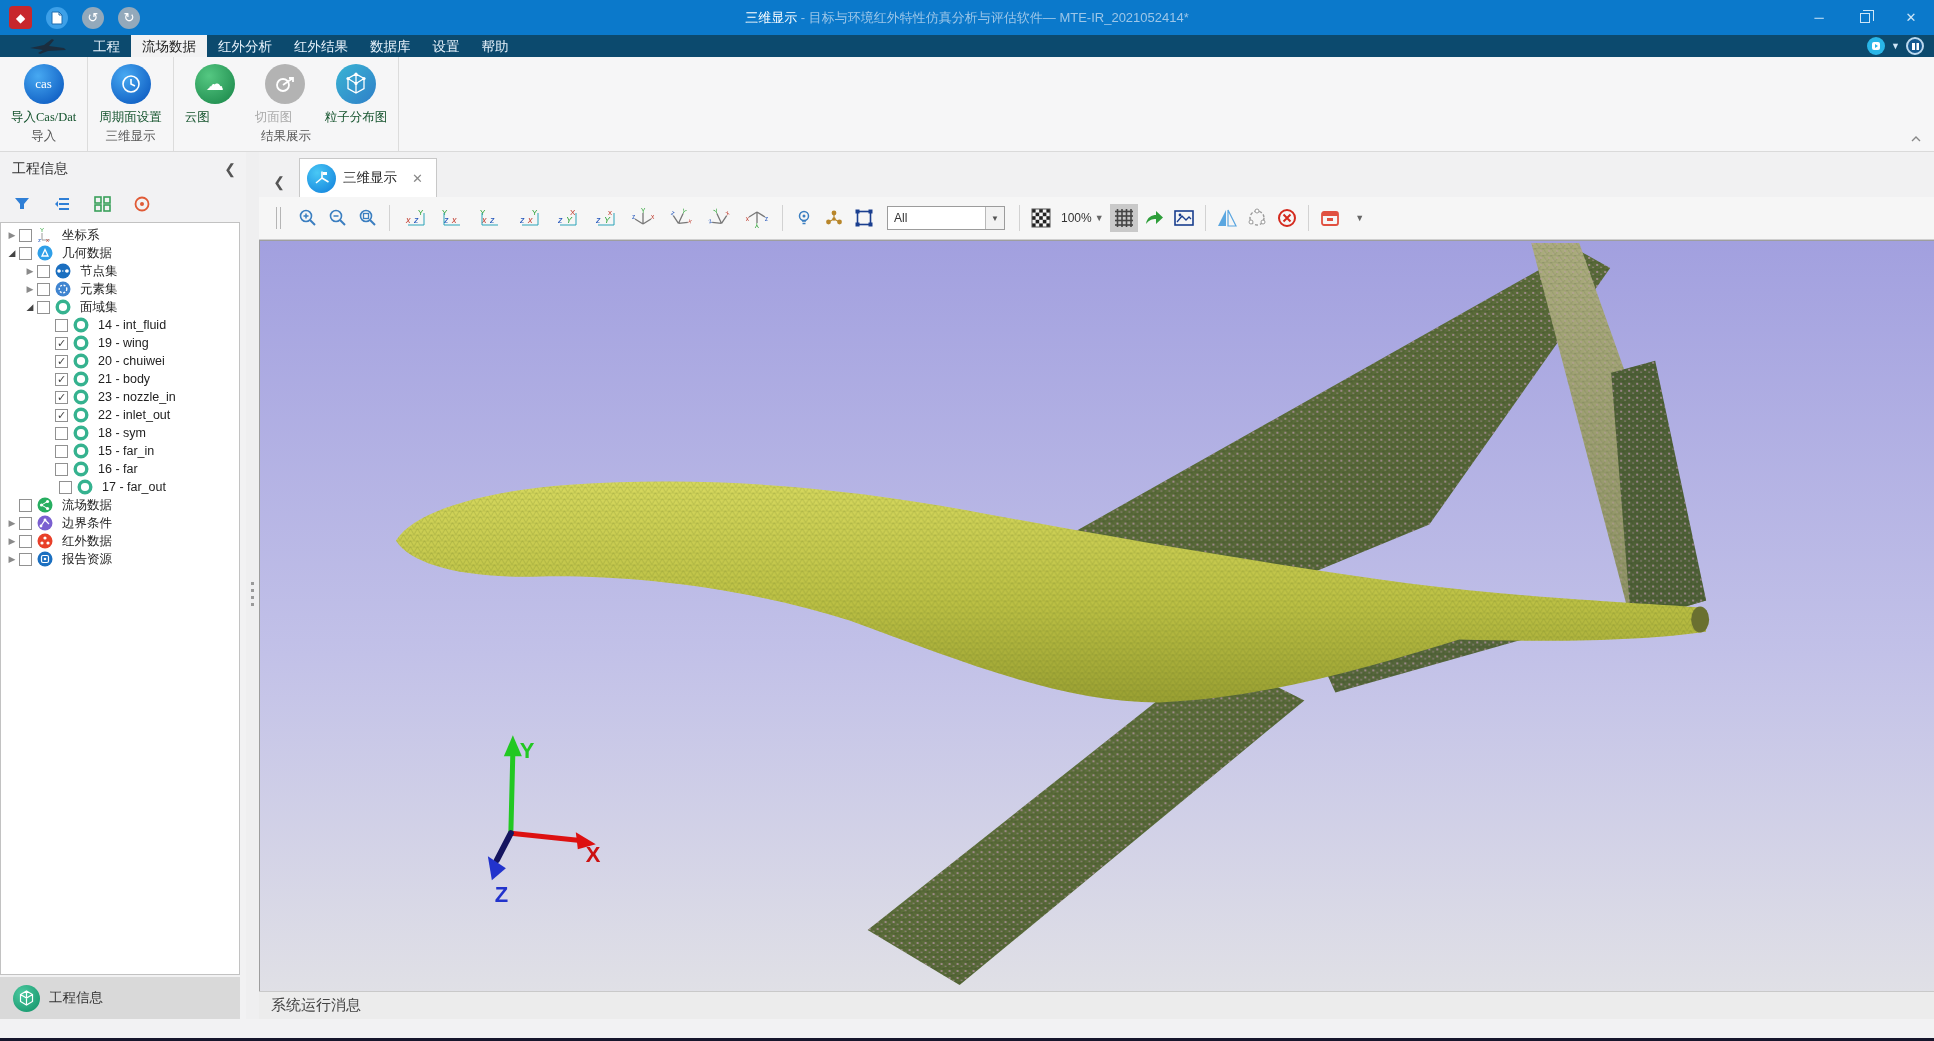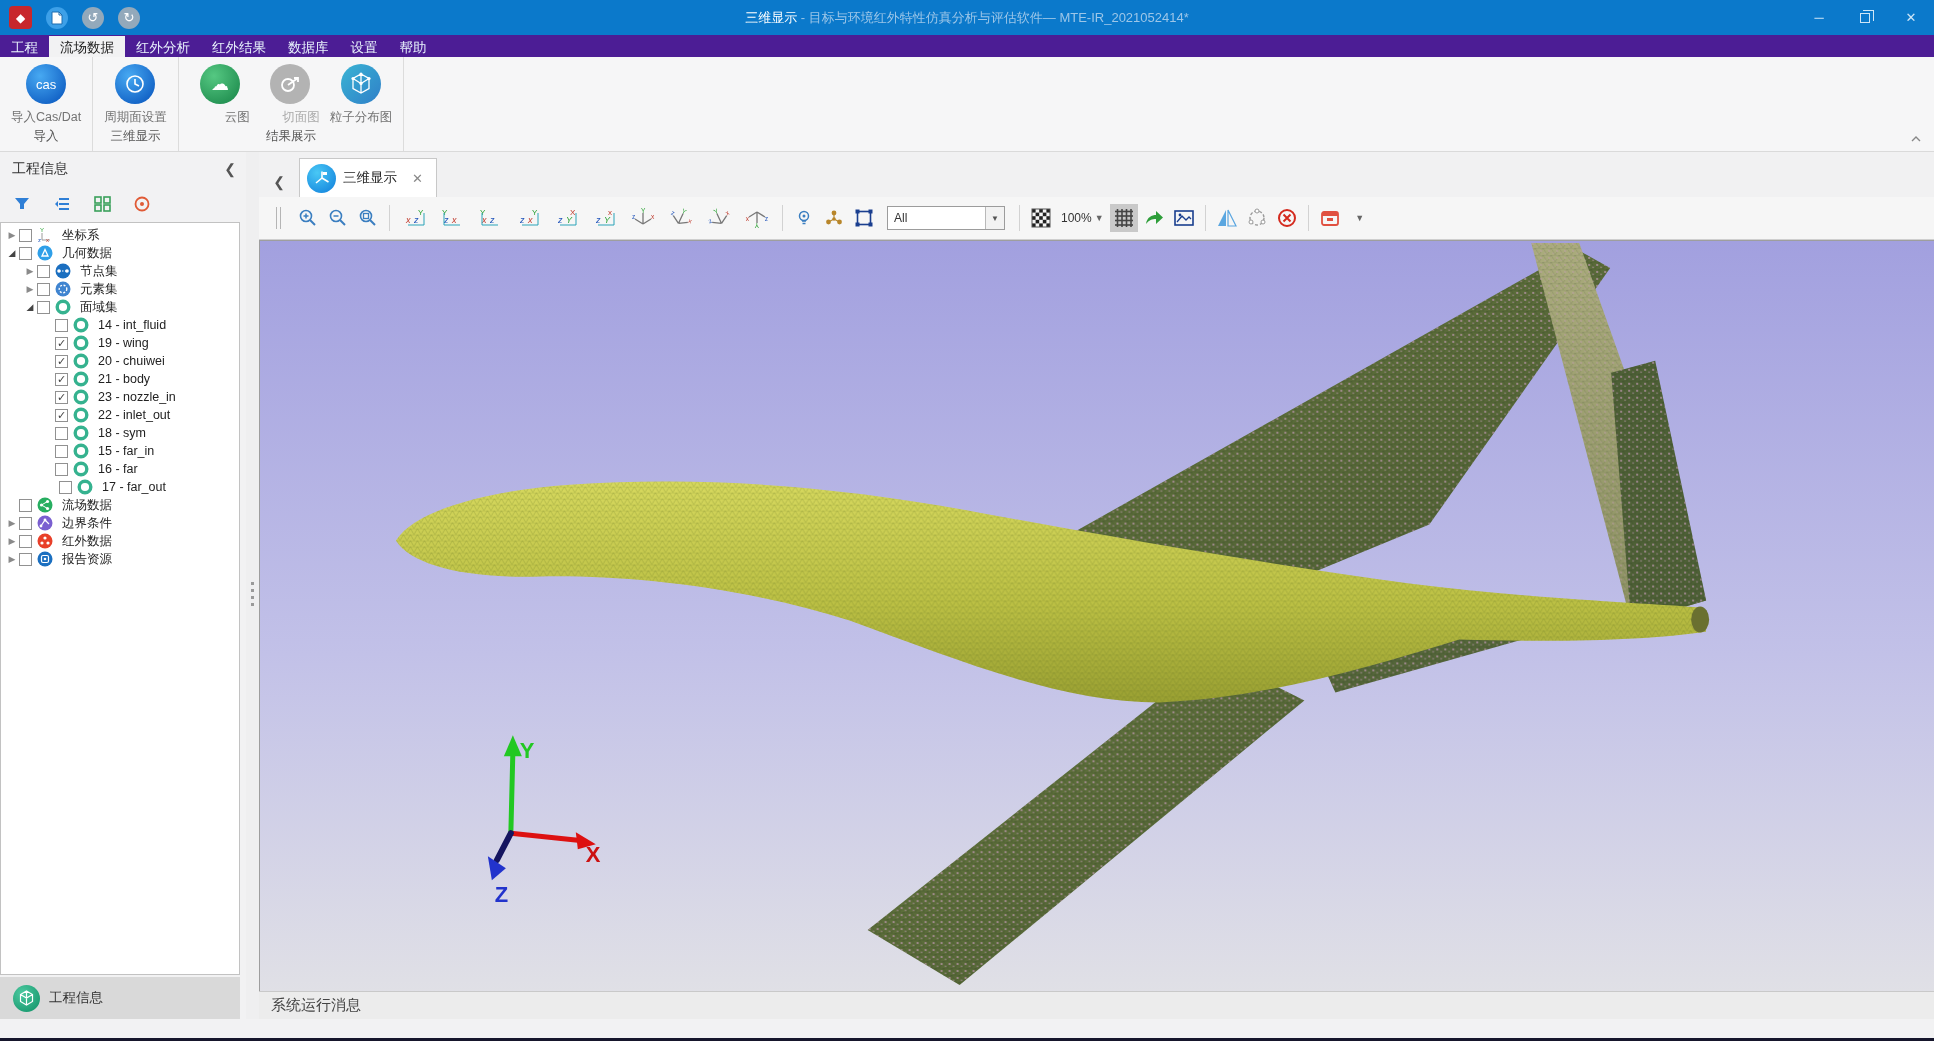--- a/index.html
+++ b/index.html
@@ -20,41 +20,41 @@
   .tb-title .t1 { color:#ffffff; }
   .tb-title .t2 { color:#9cc6e8;margin-top:28px; }
   .winbtns { margin-left:auto; display:flex; height:35px; }
   .winbtn { width:46px; height:35px; display:flex; align-items:center; justify-content:center;
     color:#cfe6f7; font-size:13px; }
   .winbtn .restore { width:10px; height:10px; border:1px solid #cfe6f7; position:relative; }
   .winbtn .restore:before { content:""; position:absolute; left:2px; top:-4px; width:10px; height:10px;
     border:1px solid #cfe6f7; border-left:none; border-bottom:none; }
 
   
-  .menubar { position:absolute; top:35px; left:0; right:0; height:22px; background:#4c1d95;
-    display:flex; align-items:stretch;flex-direction:column; }
+  .menubar { position:absolute; top:35px; left:0; right:0; height:22px; background:#0c4a6e;
+    display:flex; align-items:stretch; }
   .menubar svg.logo { margin:1px 14px 0 26px; }
   .menu-item { padding:3px 11px 0 11px; font-size:13.5px; color:#e8f3fc; }
   .menu-item.active { background:#f2f2f3; color:#222; }
   .mb-right { margin-left:auto; display:flex; align-items:center; margin-right:10px; gap:6px; }
   .mb-circle { width:18px; height:18px; border-radius:50%; display:flex; align-items:center;
     justify-content:center; }
   .mb-circle.play { background:#29b6e8; }
   .mb-circle.cols { background:#13588e; border:2px solid #bcd9ef; }
   .mb-caret { color:#cfe6f7; font-size:9px; }
 
   
   .ribbon { position:absolute; top:57px; left:0; right:0; height:95px; background:#f6f6f7;
     border-bottom:1px solid #dadada; display:flex; }
   .rgroup { display:flex; flex-direction:column; border-right:1px solid #dcdcdc; padding:0 6px; }
   .rbuttons { flex:1; display:flex; align-items:flex-start; padding-top:5px; }
-  .rbtn { min-width:70px; padding:0 5px; text-align:right; }
+  .rbtn { min-width:70px; padding:0 5px; text-align:left;font-family:Liberation Serif, serif; }
   .rbtn .circ { width:40px; height:40px; border-radius:50%; margin:2px auto 5px auto;
     display:flex; align-items:center; justify-content:center; color:#fff; }
-  .rbtn .lbl { font-size:12.5px; color:#737373; white-space:nowrap; }
+  .rbtn .lbl { font-size:12.5px; color:#14532d; white-space:nowrap; }
   .rbtn.disabled .lbl { color:#ababab; }
   .circ.cas { background:radial-gradient(circle at 35% 30%, #47a9f2, #1566c8 75%); font-size:13px; }
   .circ.clock { background:radial-gradient(circle at 35% 30%, #47a9f2, #1566c8 75%); }
   .circ.cloud { background:radial-gradient(circle at 35% 30%, #55c882, #269455 75%); font-size:18px; }
   .circ.slice { background:#b3b3b3; }
   .circ.cube { background:linear-gradient(135deg, #3ab4d4, #2f7fc8); }
   .rgroup-label { height:23px; text-align:center; font-size:12.5px; color:#555; }
   .ribbon-collapse { position:absolute; right:12px; bottom:4px; color:#888; }
 
   

